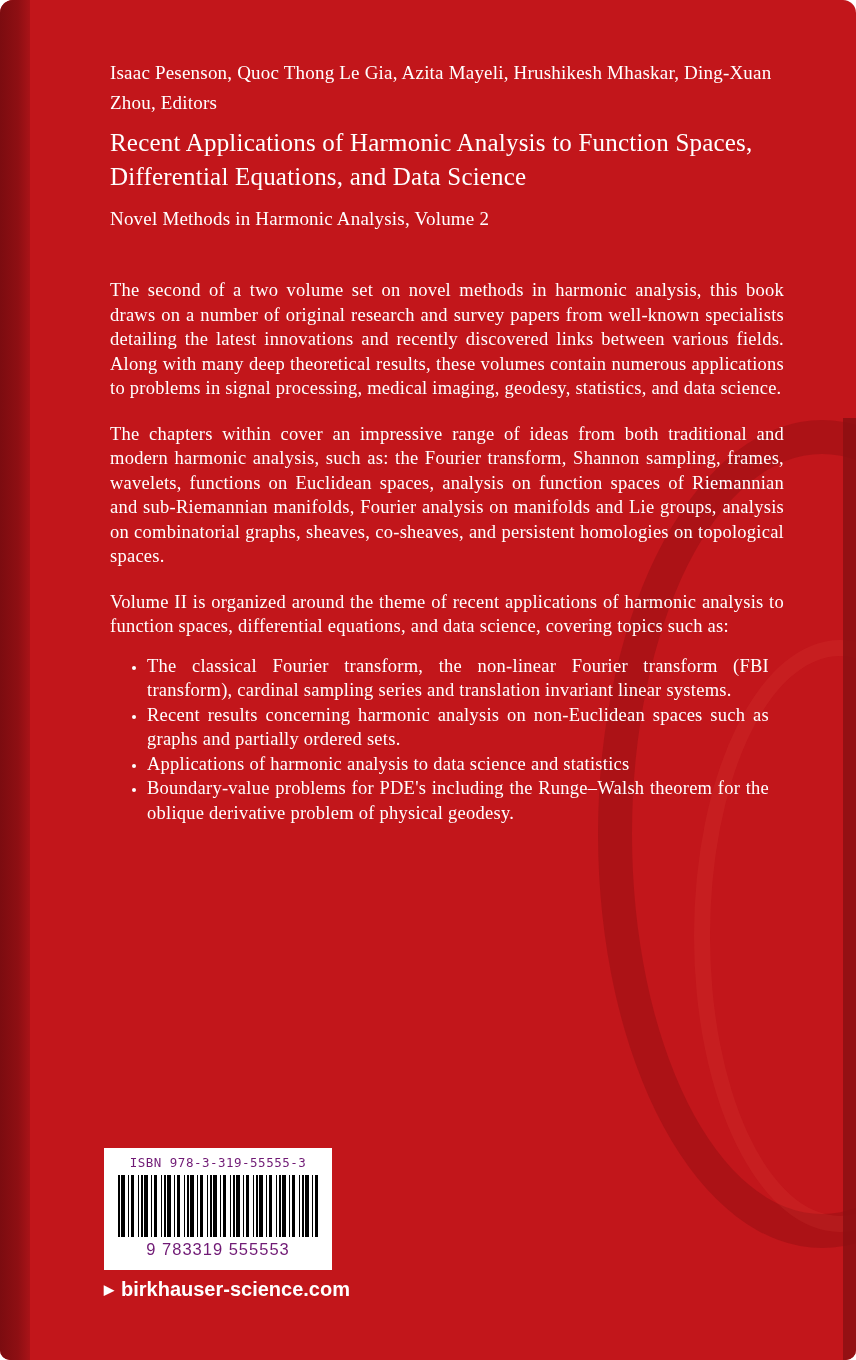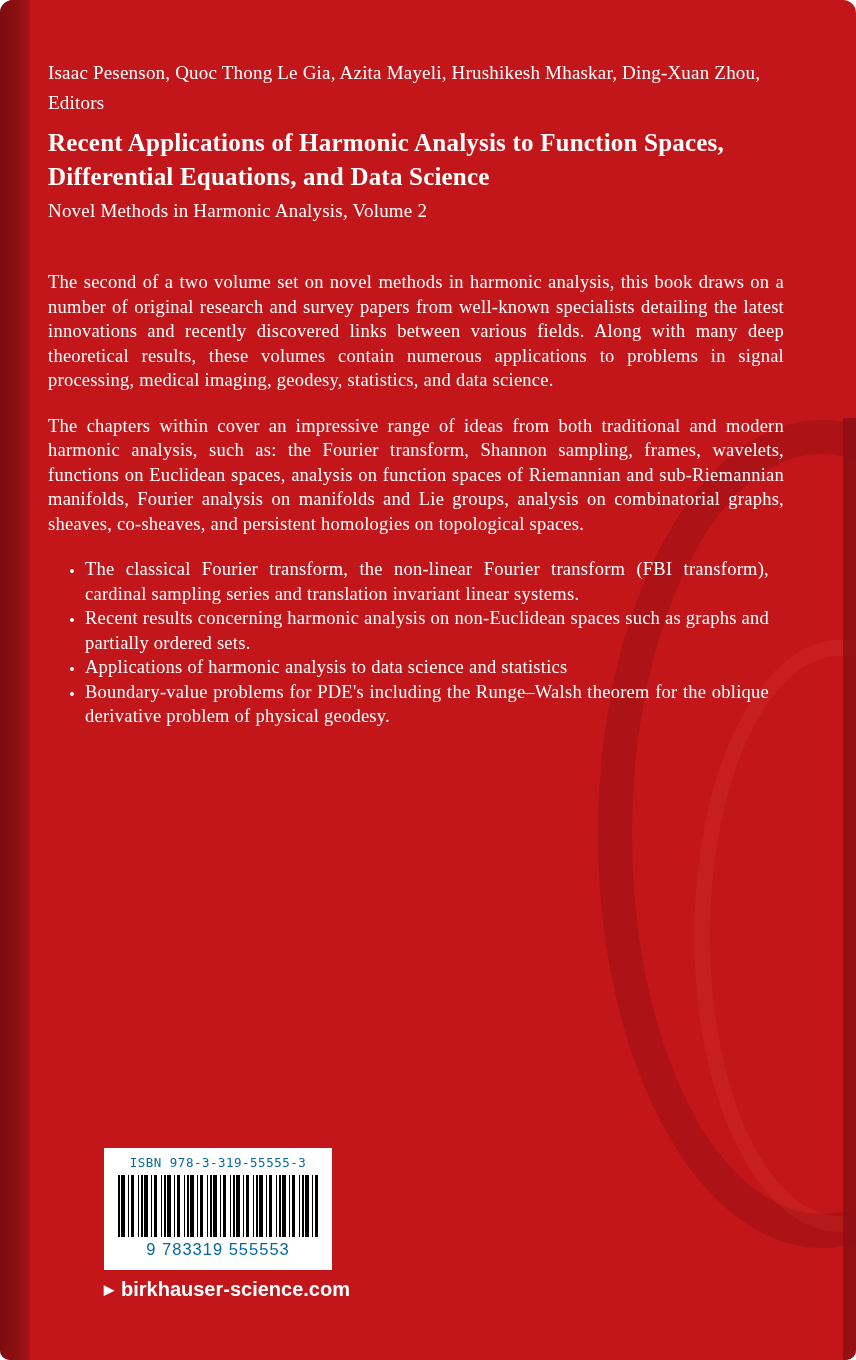--- a/index.html
+++ b/index.html
@@ -43,36 +43,36 @@
   .edge-band {
     position: absolute;
     right: 0; top: 418px; bottom: 0;
     width: 13px;
     background: #8c0f12;
     opacity: 0.85;
   }
   .content {
     position: relative;
     z-index: 2;
-    padding: 58px 72px 0 48px;
+    padding: 58px 72px 0 110px;
   }
   .editors {
     font-size: 19px;
     line-height: 30px;
     letter-spacing: 0.2px;
   }
   .title {
     margin-top: 8px;
     font-size: 25px;
-    font-weight: bold;
+    font-weight: normal;
     line-height: 34px;
     letter-spacing: 0.2px;
   }
   .series {
-    margin-top: 4px;
+    margin-top: 12px;
     font-size: 19px;
     line-height: 26px;
     letter-spacing: 0.2px;
   }
   .body-copy {
     margin-top: 46px;
   }
   .body-copy p {
     margin: 0 0 21px 0;
     font-size: 18.5px;
@@ -96,21 +96,21 @@
     font-size: 14px;
     color: #ffffff;
   }
   
   .barcode {
     position: absolute;
     z-index: 3;
     left: 104px; top: 1148px;
     width: 228px; height: 122px;
     background: #ffffff;
-    color: #0369a1;
+    color: #701a75;
     box-sizing: border-box;
     padding: 7px 10px 6px 10px;
     text-align: center;
   }
   .barcode .isbn {
     font-family: "DejaVu Sans Mono", monospace;
     font-size: 12.5px;
     letter-spacing: 0.5px;
     white-space: nowrap;
     margin-bottom: 5px;
@@ -168,20 +168,21 @@
   <div class="content">
     <div class="editors">Isaac Pesenson, Quoc Thong Le Gia, Azita Mayeli, Hrushikesh Mhaskar, Ding-Xuan Zhou, Editors</div>
 
     <div class="title">Recent Applications of Harmonic Analysis to Function Spaces, Differential Equations, and Data Science</div>
 
     <div class="series">Novel Methods in Harmonic Analysis, Volume 2</div>
 
     <div class="body-copy">
       <p>The second of a two volume set on novel methods in harmonic analysis, this book draws on a number of original research and survey papers from well-known specialists detailing the latest innovations and recently discovered links between various fields. Along with many deep theoretical results, these volumes contain numerous applications to problems in signal processing, medical imaging, geodesy, statistics, and data science.</p>
       <p>The chapters within cover an impressive range of ideas from both traditional and modern harmonic analysis, such as: the Fourier transform, Shannon sampling, frames, wavelets, functions on Euclidean spaces, analysis on function spaces of Riemannian and sub-Riemannian manifolds, Fourier analysis on manifolds and Lie groups, analysis on combinatorial graphs, sheaves, co-sheaves, and persistent homologies on topological spaces.</p>
+      <p style="margin-bottom:2px;">Volume II is organized around the theme of recent applications of harmonic analysis to function spaces, differential equations, and data science, covering topics such as:</p>
 
       <ul class="points">
         <li>The classical Fourier transform, the non-linear Fourier transform (FBI transform), cardinal sampling series and translation invariant linear systems.</li>
         <li>Recent results concerning harmonic analysis on non-Euclidean spaces such as graphs and partially ordered sets.</li>
         <li>Applications of harmonic analysis to data science and statistics</li>
         <li>Boundary-value problems for PDE's including the Runge–Walsh theorem for the oblique derivative problem of physical geodesy.</li>
       </ul>
     </div>
   </div>
 

